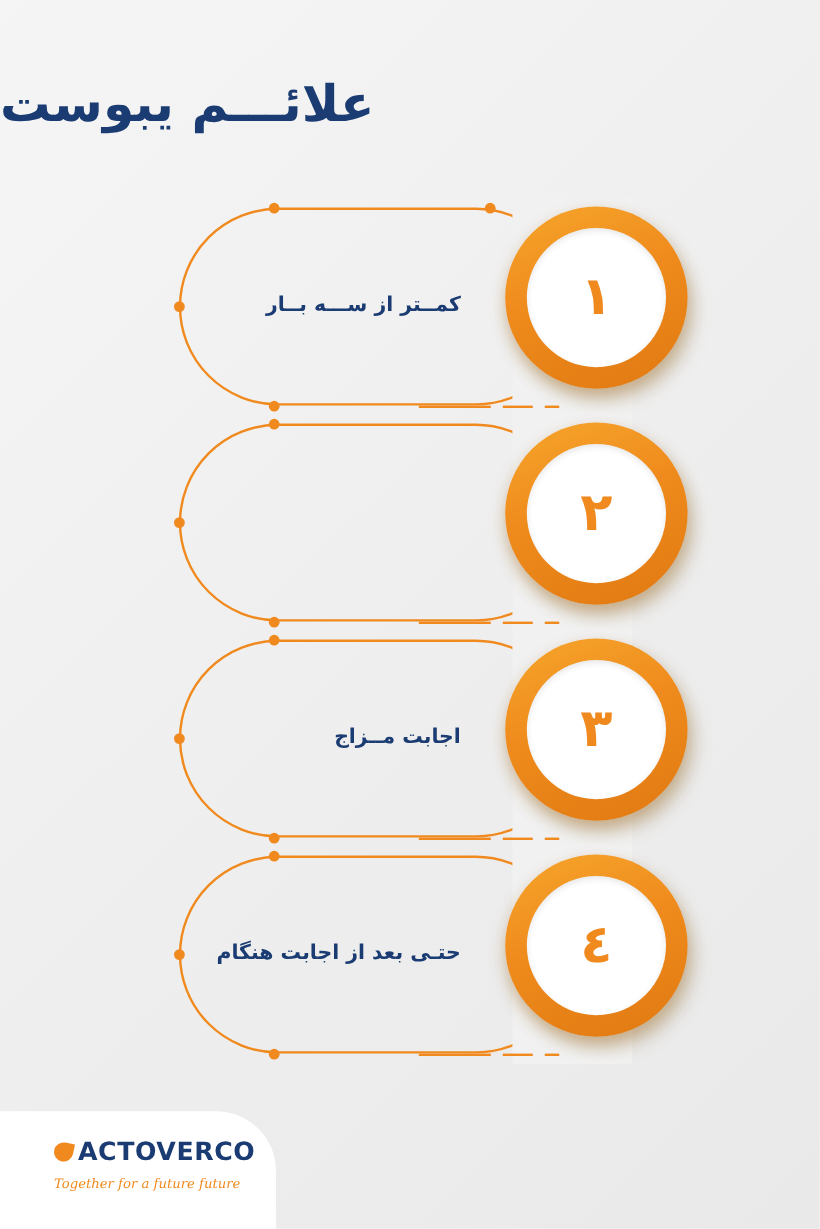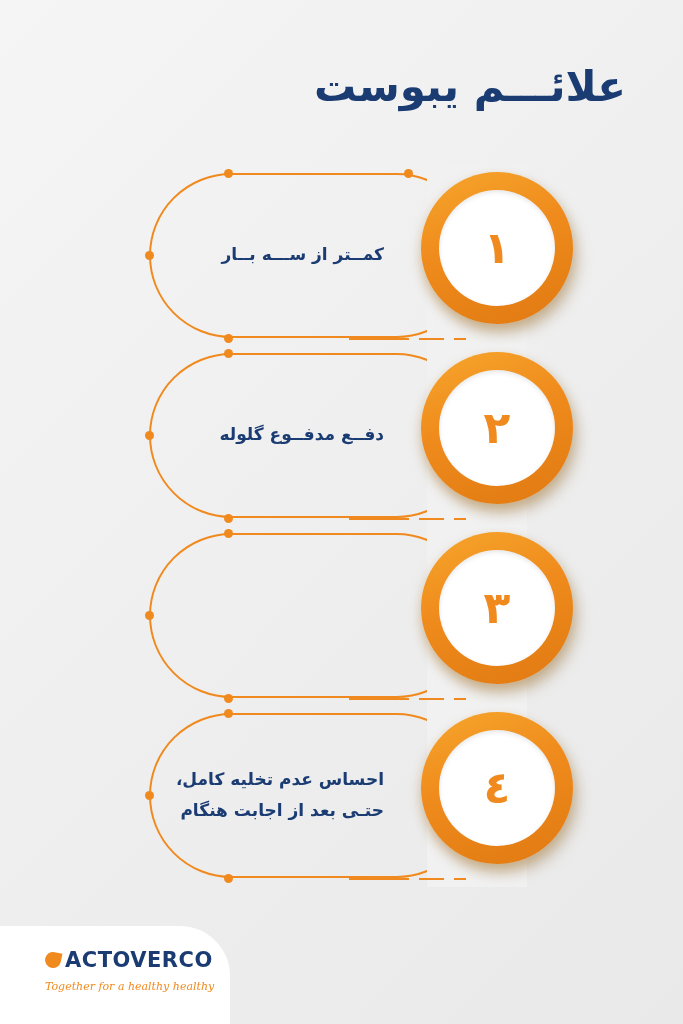--- a/index.html
+++ b/index.html
@@ -17,21 +17,21 @@
   .poster {
     position: absolute;
     inset: 0;
     background: linear-gradient(135deg, #f5f5f5 0%, #eeeeee 55%, #e9e9e9 100%);
   }
   .title {
     position: absolute;
     top: 62px;
     left: 0;
     width: 626px;
-    text-align: right;
+    text-align: left;
     color: #1b3c73;
     font-size: 42px;
     font-weight: bold;
     letter-spacing: 1px;
     direction: rtl;
   }
 
   .rows {
     position: absolute;
     top: 165px;
@@ -218,76 +218,75 @@
     <div class="row">
       <div class="capsule"></div>
       <div class="capsule-mask"></div>
       <div class="dot" style="left:205px; top:4px;"></div>
       <div class="dot" style="left:126px; top:86px;"></div>
       <div class="dot" style="left:205px; top:169px;"></div>
       <div class="dash" style="left:330px; top:173px; width:60px;"></div>
       <div class="dash" style="left:400px; top:173px; width:25px;"></div>
       <div class="dash" style="left:435px; top:173px; width:12px;"></div>
       <div class="row-text">
-        <div>دفــع مدفــوع گلوله</div>
       </div>
       <div class="badge-wrap">
         <div class="badge-shadow"></div>
         <div class="badge-ring"></div>
         <div class="badge-inner">
           <span class="badge-num">٢</span>
         </div>
       </div>
     </div>
 
     <div class="row">
       <div class="capsule"></div>
       <div class="capsule-mask"></div>
       <div class="dot" style="left:205px; top:4px;"></div>
       <div class="dot" style="left:126px; top:86px;"></div>
       <div class="dot" style="left:205px; top:169px;"></div>
       <div class="dash" style="left:330px; top:173px; width:60px;"></div>
       <div class="dash" style="left:400px; top:173px; width:25px;"></div>
       <div class="dash" style="left:435px; top:173px; width:12px;"></div>
       <div class="row-text">
+        <div>اجابت مــزاج</div>
       </div>
       <div class="badge-wrap">
         <div class="badge-shadow"></div>
         <div class="badge-ring"></div>
         <div class="badge-inner">
           <span class="badge-num">٣</span>
         </div>
       </div>
     </div>
 
     <div class="row">
       <div class="capsule"></div>
       <div class="capsule-mask"></div>
       <div class="dot" style="left:205px; top:4px;"></div>
       <div class="dot" style="left:126px; top:86px;"></div>
       <div class="dot" style="left:205px; top:169px;"></div>
       <div class="dash" style="left:330px; top:173px; width:60px;"></div>
       <div class="dash" style="left:400px; top:173px; width:25px;"></div>
       <div class="dash" style="left:435px; top:173px; width:12px;"></div>
       <div class="row-text">
-        <div>احساس عدم تخلیه کامل،</div>
         <div>حتـی بعد از اجابت هنگام</div>
       </div>
       <div class="badge-wrap">
         <div class="badge-shadow"></div>
         <div class="badge-ring"></div>
         <div class="badge-inner">
           <span class="badge-num">٤</span>
         </div>
       </div>
     </div>
 
   </div>
 
   <div class="logo-plate">
     <div class="logo-mark">
       <span class="logo-leaf"></span>
       <span class="logo-text">ACTOVERCO</span>
     </div>
-    <div class="logo-tag">Together for a healthy healthy</div>
+    <div class="logo-tag">Together for a future future</div>
   </div>
 
 </div>
 
 </body></html>

